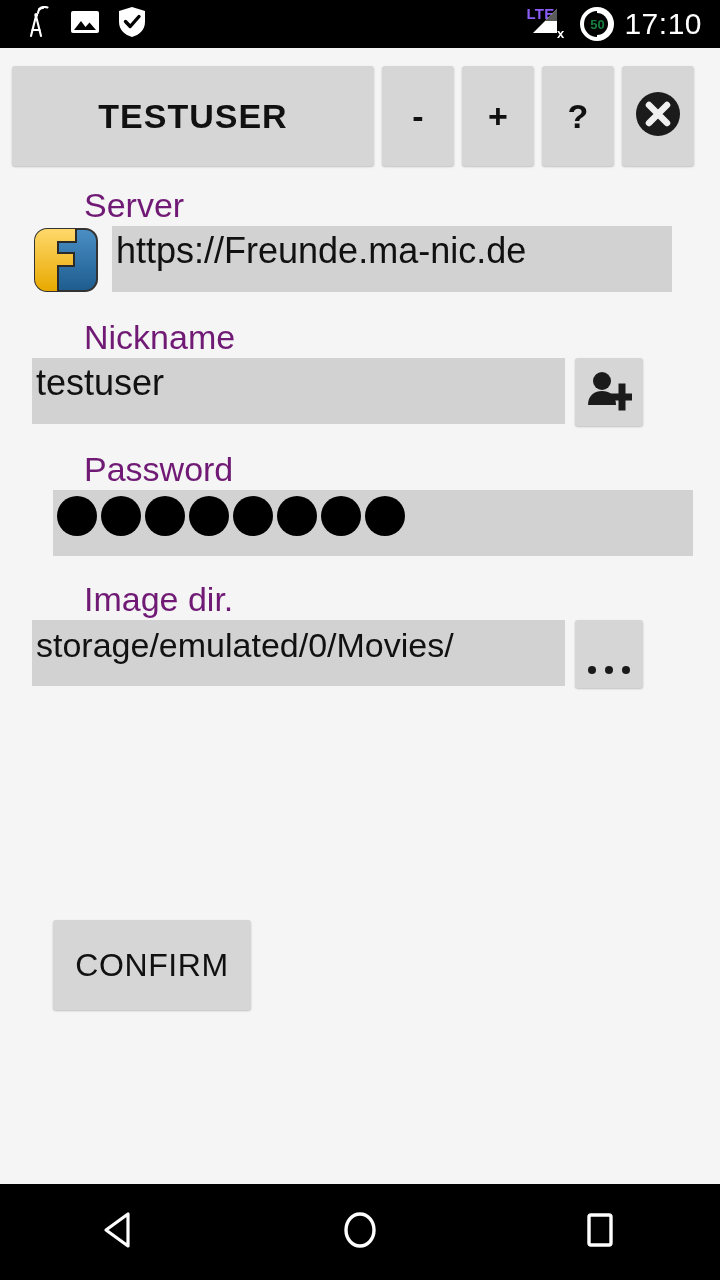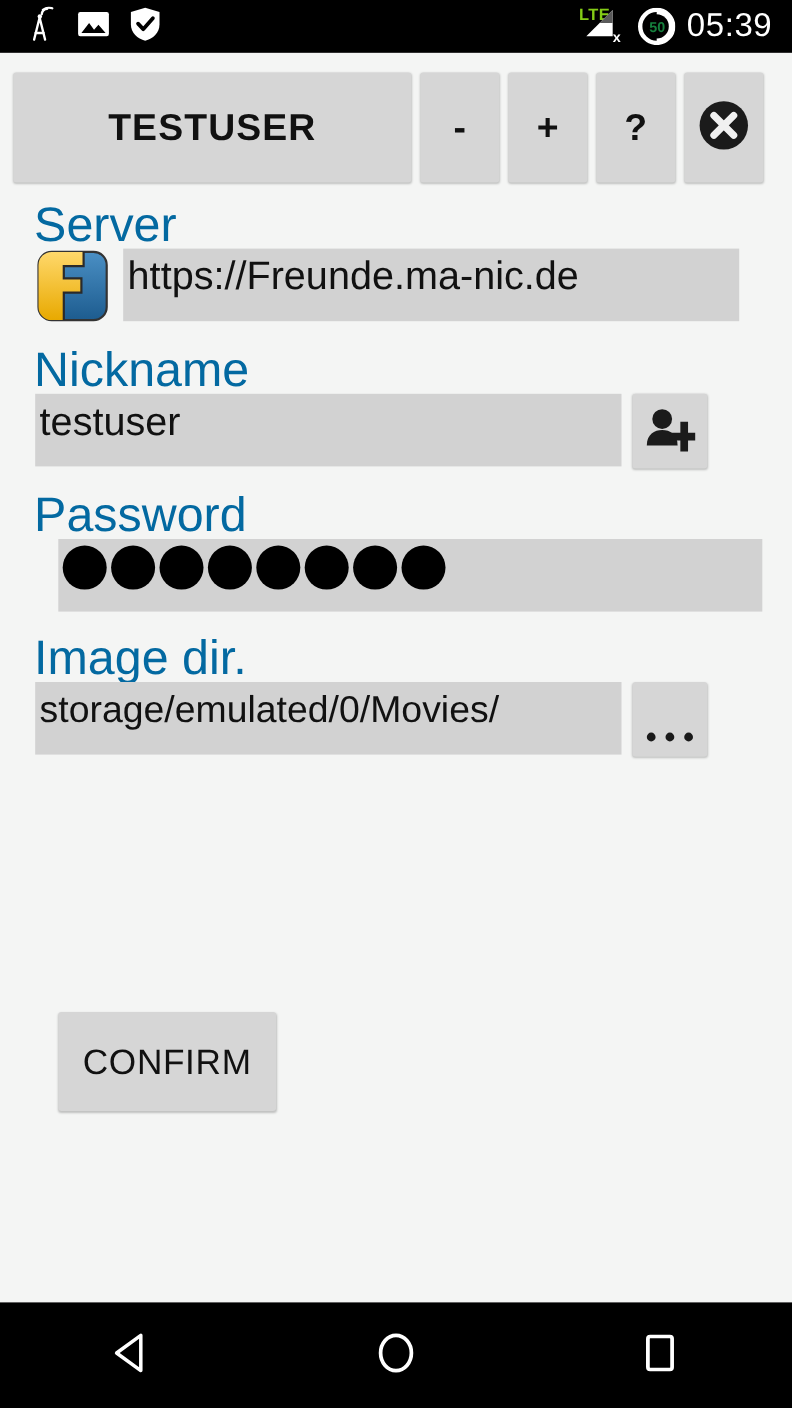--- a/index.html
+++ b/index.html
@@ -17,21 +17,21 @@
     width: 720px; height: 48px;
     background: #000;
     display: flex; align-items: center;
   }
   .sb-left { display: flex; align-items: center; gap: 18px; margin-left: 22px; }
   .sb-right { display: flex; align-items: center; gap: 10px; margin-left: auto; margin-right: 18px; }
   .sb-ico { display: block; }
   .sb-lte-wrap { position: relative; width: 44px; height: 34px; }
   .sb-lte-txt {
     position: absolute; top: -2px; left: 0;
-    color: #84cc16; font-size: 15px; font-weight: bold; letter-spacing: .3px;
+    color: #8b5cf6; font-size: 15px; font-weight: bold; letter-spacing: .3px;
     font-family: "Liberation Sans", sans-serif;
   }
   .sb-batt { position: relative; width: 34px; height: 34px; }
   .sb-batt-num {
     position: absolute; top: 0; left: 0; width: 34px; height: 34px;
     display: flex; align-items: center; justify-content: center;
     color: #15803d; font-size: 13px; font-weight: bold;
   }
   .sb-clock {
     color: #fff; font-size: 30px; font-weight: 500; letter-spacing: .5px;
@@ -51,22 +51,22 @@
     box-shadow: 0 1px 2px rgba(0,0,0,.22);
     color: #111;
   }
   .tbtn-user { flex: 0 0 362px; font-size: 34px; font-weight: bold; letter-spacing: 1px; }
   .tbtn-sq { flex: 0 0 72px; font-size: 34px; font-weight: bold; }
   .tbtn-close { flex: 0 0 72px; }
 
   
   .form { position: absolute; top: 180px; left: 0; width: 720px; }
   .field-label {
-    font-size: 44px; color: #0369a1; line-height: 42px;
-    margin-left: 31px; font-weight: 400;
+    font-size: 34px; color: #701a75; line-height: 42px;
+    margin-left: 84px; font-weight: 400;
   }
   .row { display: flex; align-items: flex-start; margin-left: 32px; }
   .inputbox {
     background: #d2d2d2;
     color: #111;
     font-size: 36px;
     line-height: 42px;
     padding: 4px 0 0 4px;
     height: 66px;
     overflow: hidden; white-space: nowrap;
@@ -155,21 +155,21 @@
         </svg>
       </div>
       <div class="sb-batt">
         <svg width="34" height="34" viewBox="0 0 34 34">
           <circle cx="17" cy="17" r="15" fill="none" stroke="#fff" stroke-width="4"></circle>
           <path d="M17 17 L17 2 A15 15 0 0 1 17 32 Z" fill="#fff"></path>
           <circle cx="17" cy="17" r="11" fill="#000"></circle>
         </svg>
         <span class="sb-batt-num">50</span>
       </div>
-      <span class="sb-clock">05:39</span>
+      <span class="sb-clock">17:10</span>
     </div>
   </div>
 
   <div class="btnrow">
     <div class="tbtn tbtn-user">TESTUSER</div>
     <div class="tbtn tbtn-sq">-</div>
     <div class="tbtn tbtn-sq">+</div>
     <div class="tbtn tbtn-sq">?</div>
     <div class="tbtn tbtn-close">
       <span>

